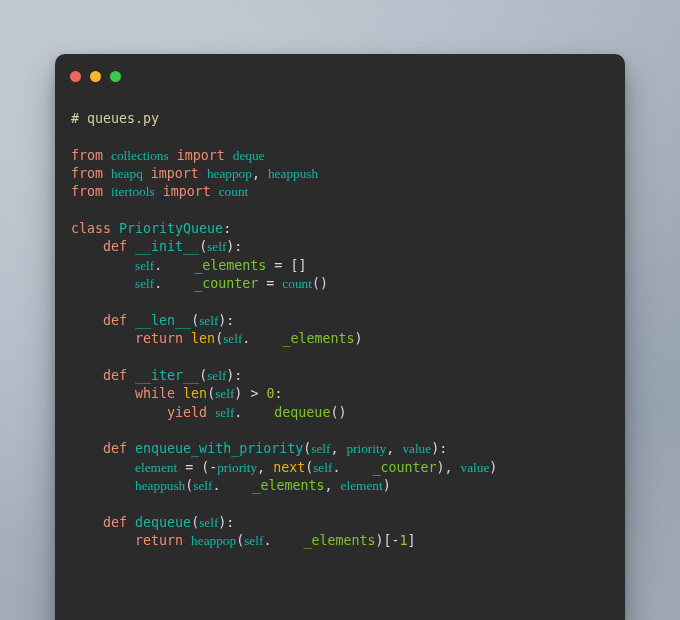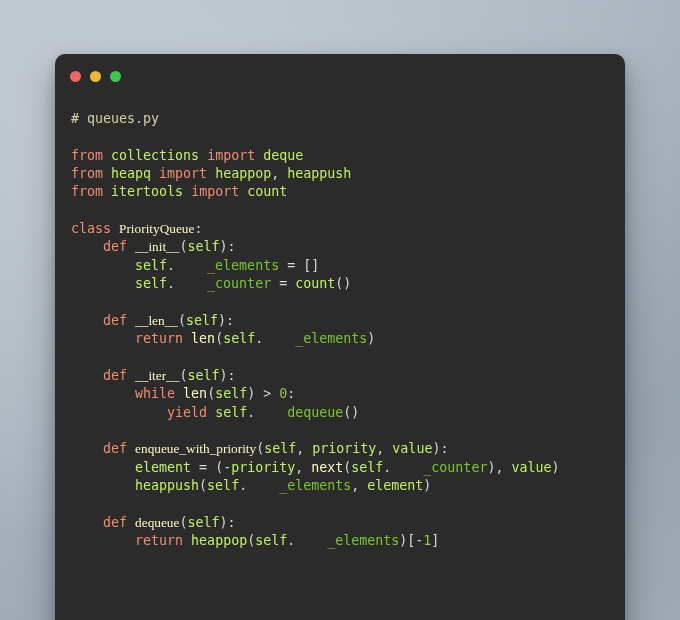--- a/index.html
+++ b/index.html
@@ -73,25 +73,25 @@
     line-height: 18.35px;
     color: #e6e6e6;
     white-space: pre;
     letter-spacing: 0px;
   }
   pre#code .ln { display: block; min-height: 18.35px; }
 
   
   .t-com  { color: #d5d0a4; }   
   .t-kw   { color: #f08d72; margin-top: 46px; }   
-  .t-name { color: #bef264; }   
-  .t-fn   { color: #fef9c3; font-family: Liberation Serif, serif; }   
+  .t-name { color: #14b8a6; font-family: Liberation Serif, serif; }   
+  .t-fn   { color: #14b8a6; }   
   .t-attr { color: #7bc62d; margin-left: 32px; }   
   .t-num  { color: #97c93d; }   
-  .t-pln  { color: #fef9c3; }   
+  .t-pln  { color: #eab308; }   
   .t-op   { color: #d8d8d8; }   
 </style>
 </head>
 <body>
 
 <div id="canvas">
 
   <div id="code-window">
 
     <div id="titlebar">

